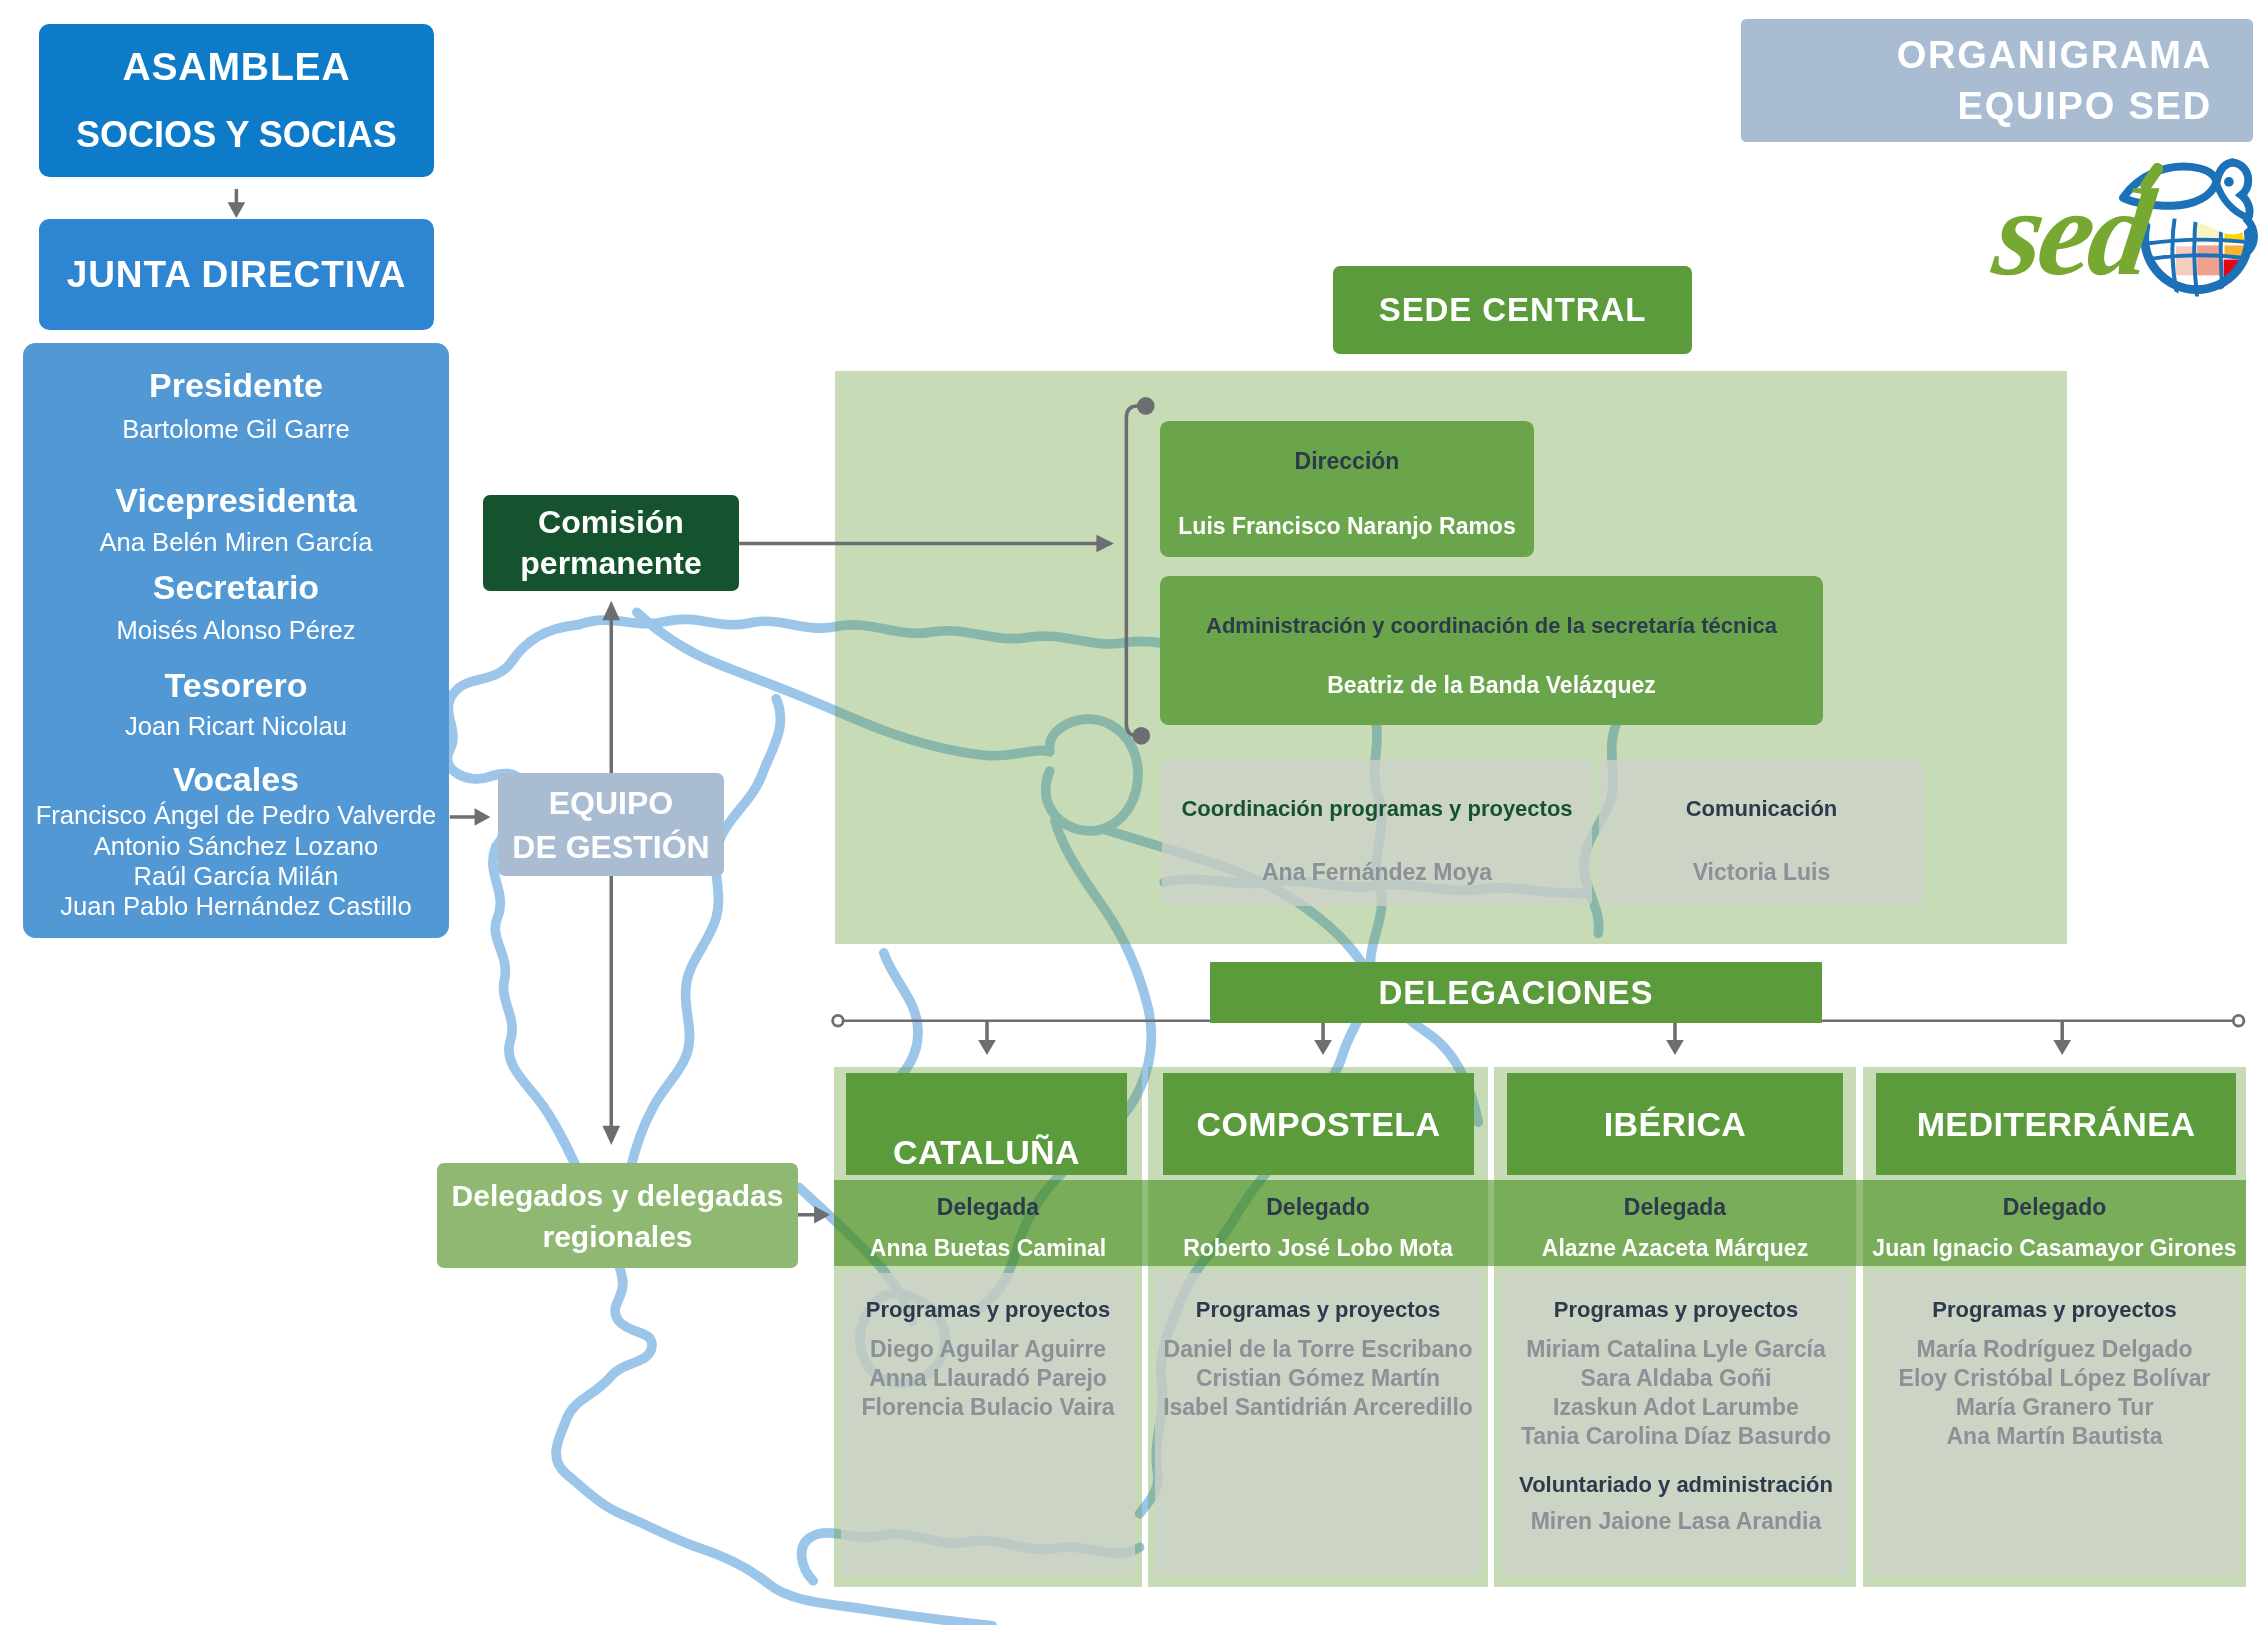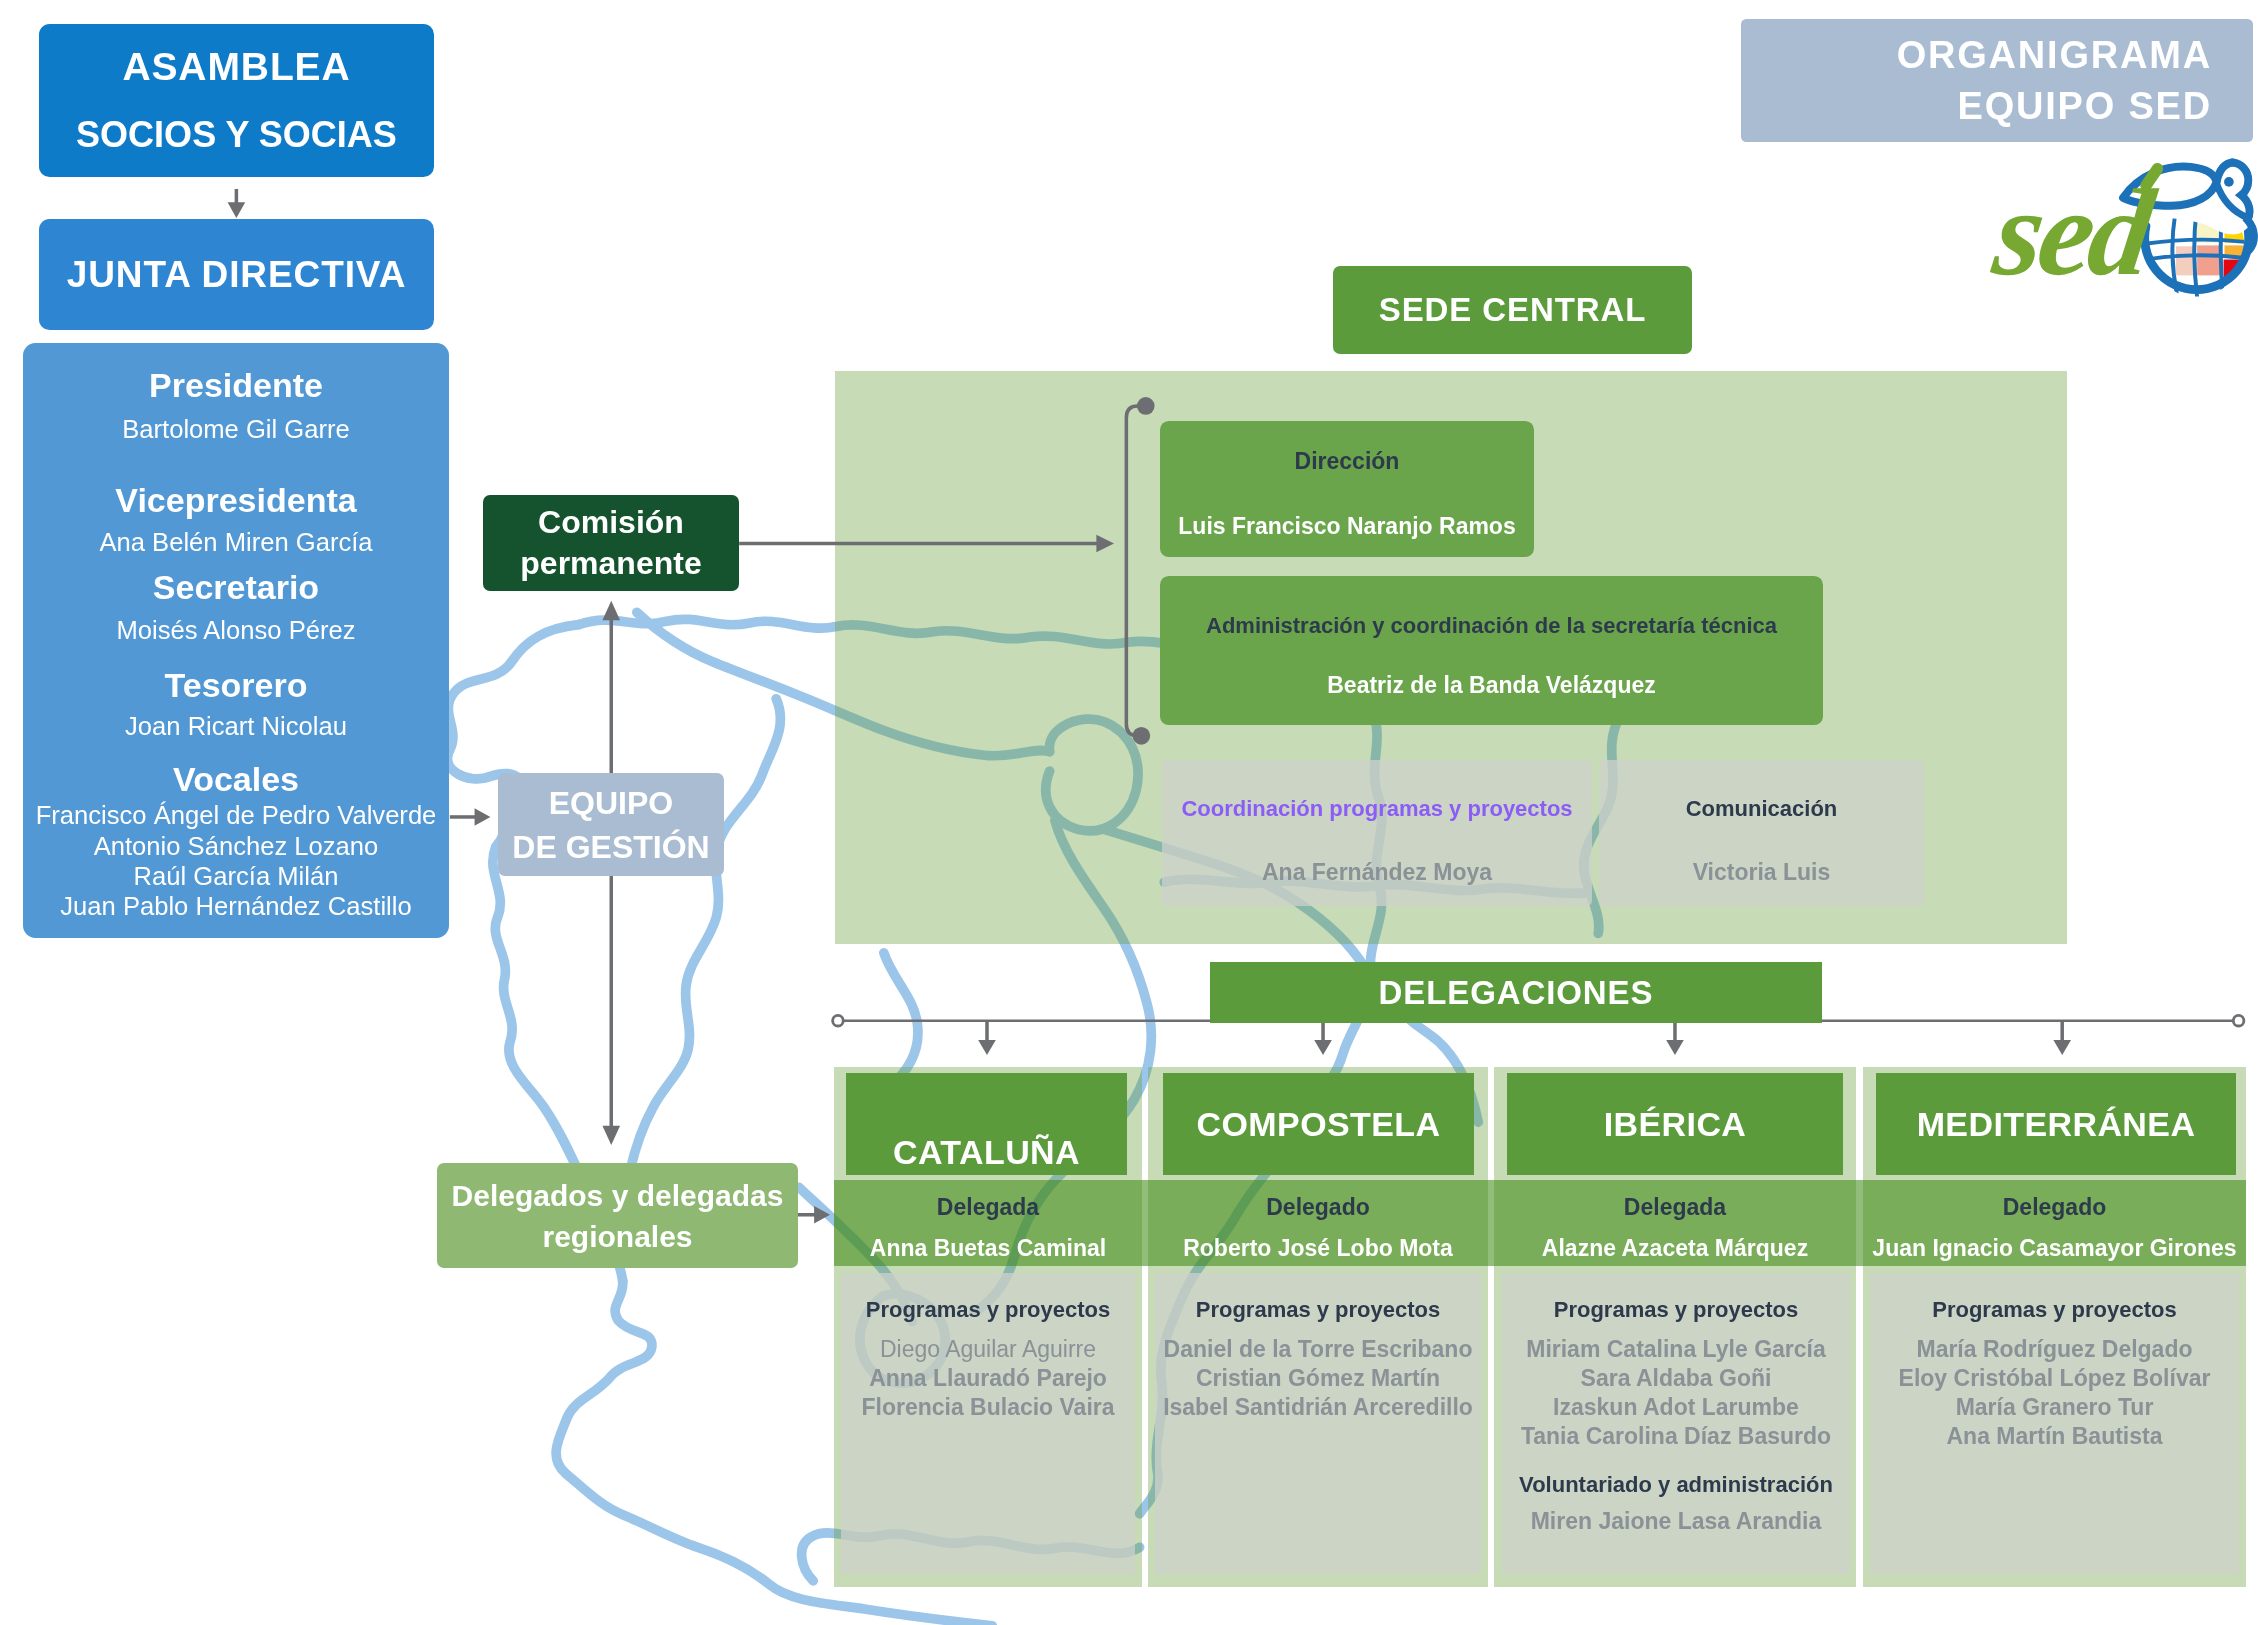--- a/index.html
+++ b/index.html
@@ -96,21 +96,21 @@
     </div>
   </div>
 <div style="position:absolute;left:1160px;top:576px;width:663px;height:149px;z-index:4;background:#6aa44b;border-radius:8.8px;">
     <div class="c" style="width:100%;height:100%;padding-top:10.6px;">
       <div class="nw" style="color:#2d3a4b;font-weight:bold;font-size:22px;">Administración y coordinación de la secretaría técnica</div>
       <div class="nw" style="color:#fff;font-weight:bold;font-size:23px;margin-top:33px;">Beatriz de la Banda Velázquez</div>
     </div>
   </div>
 <div style="position:absolute;left:1162px;top:760px;width:430px;height:146px;z-index:5;">
     <div class="c" style="width:100%;height:100%;padding-top:16px;">
-      <div class="nw" style="color:#8b5cf6;font-weight:bold;font-size:22px;">Coordinación programas y proyectos</div>
+      <div class="nw" style="color:#14532d;font-weight:bold;font-size:22px;">Coordinación programas y proyectos</div>
       <div class="nw" style="color:#8a9197;font-weight:bold;font-size:23px;margin-top:37px;">Ana Fernández Moya</div>
     </div>
   </div>
 <div style="position:absolute;left:1599px;top:760px;width:325px;height:146px;z-index:5;">
     <div class="c" style="width:100%;height:100%;padding-top:16px;">
       <div class="nw" style="color:#2d3a4b;font-weight:bold;font-size:22px;">Comunicación</div>
       <div class="nw" style="color:#8a9197;font-weight:bold;font-size:23px;margin-top:37px;">Victoria Luis</div>
     </div>
   </div>
 <div style="position:absolute;left:483px;top:495px;width:256px;height:96px;z-index:4;background:#14532d;border-radius:7px;color:#fff;font-weight:bold;font-size:32px;">
@@ -131,21 +131,21 @@
 <div style="position:absolute;left:834px;top:1180px;width:308px;height:86px;z-index:4;">
     <div class="c" style="width:100%;height:100%;padding-top:10.6px;">
       <div class="nw" style="color:#2d3a4b;font-weight:bold;font-size:23px;">Delegada</div>
       <div class="nw" style="color:#fff;font-weight:bold;font-size:23px;margin-top:14px;">Anna Buetas Caminal</div>
     </div>
   </div>
 <div style="position:absolute;left:841px;top:1273px;width:294px;height:301px;z-index:2;background:rgba(206,209,204,0.74);"></div>
 <div style="position:absolute;left:841px;top:1273px;width:294px;height:301px;z-index:5;text-align:center;">
     <div class="nw" style="margin-top:24px;color:#2d3a4b;font-weight:bold;font-size:22px;">Programas y proyectos</div>
     <div style="margin-top:11.5px;">
-      <div class="nw" style="color:#8a9197;font-weight:normal;font-size:23px;line-height:29px;">Diego Aguilar Aguirre</div>
+      <div class="nw" style="color:#8a9197;font-weight:bold;font-size:23px;line-height:29px;">Diego Aguilar Aguirre</div>
       <div class="nw" style="color:#8a9197;font-weight:bold;font-size:23px;line-height:29px;">Anna Llauradó Parejo</div>
       <div class="nw" style="color:#8a9197;font-weight:bold;font-size:23px;line-height:29px;">Florencia Bulacio Vaira</div>
     </div>
   </div>
 <div style="position:absolute;left:1163px;top:1073px;width:311px;height:102px;z-index:4;background:#5b9b3c;color:#fff;font-weight:bold;font-size:34px;letter-spacing:0.4px;">
     <div class="c nw" style="width:100%;height:100%;">COMPOSTELA</div>
   </div>
 <div style="position:absolute;left:1148px;top:1180px;width:340px;height:86px;z-index:4;">
     <div class="c" style="width:100%;height:100%;padding-top:10.6px;">
       <div class="nw" style="color:#2d3a4b;font-weight:bold;font-size:23px;">Delegado</div>

